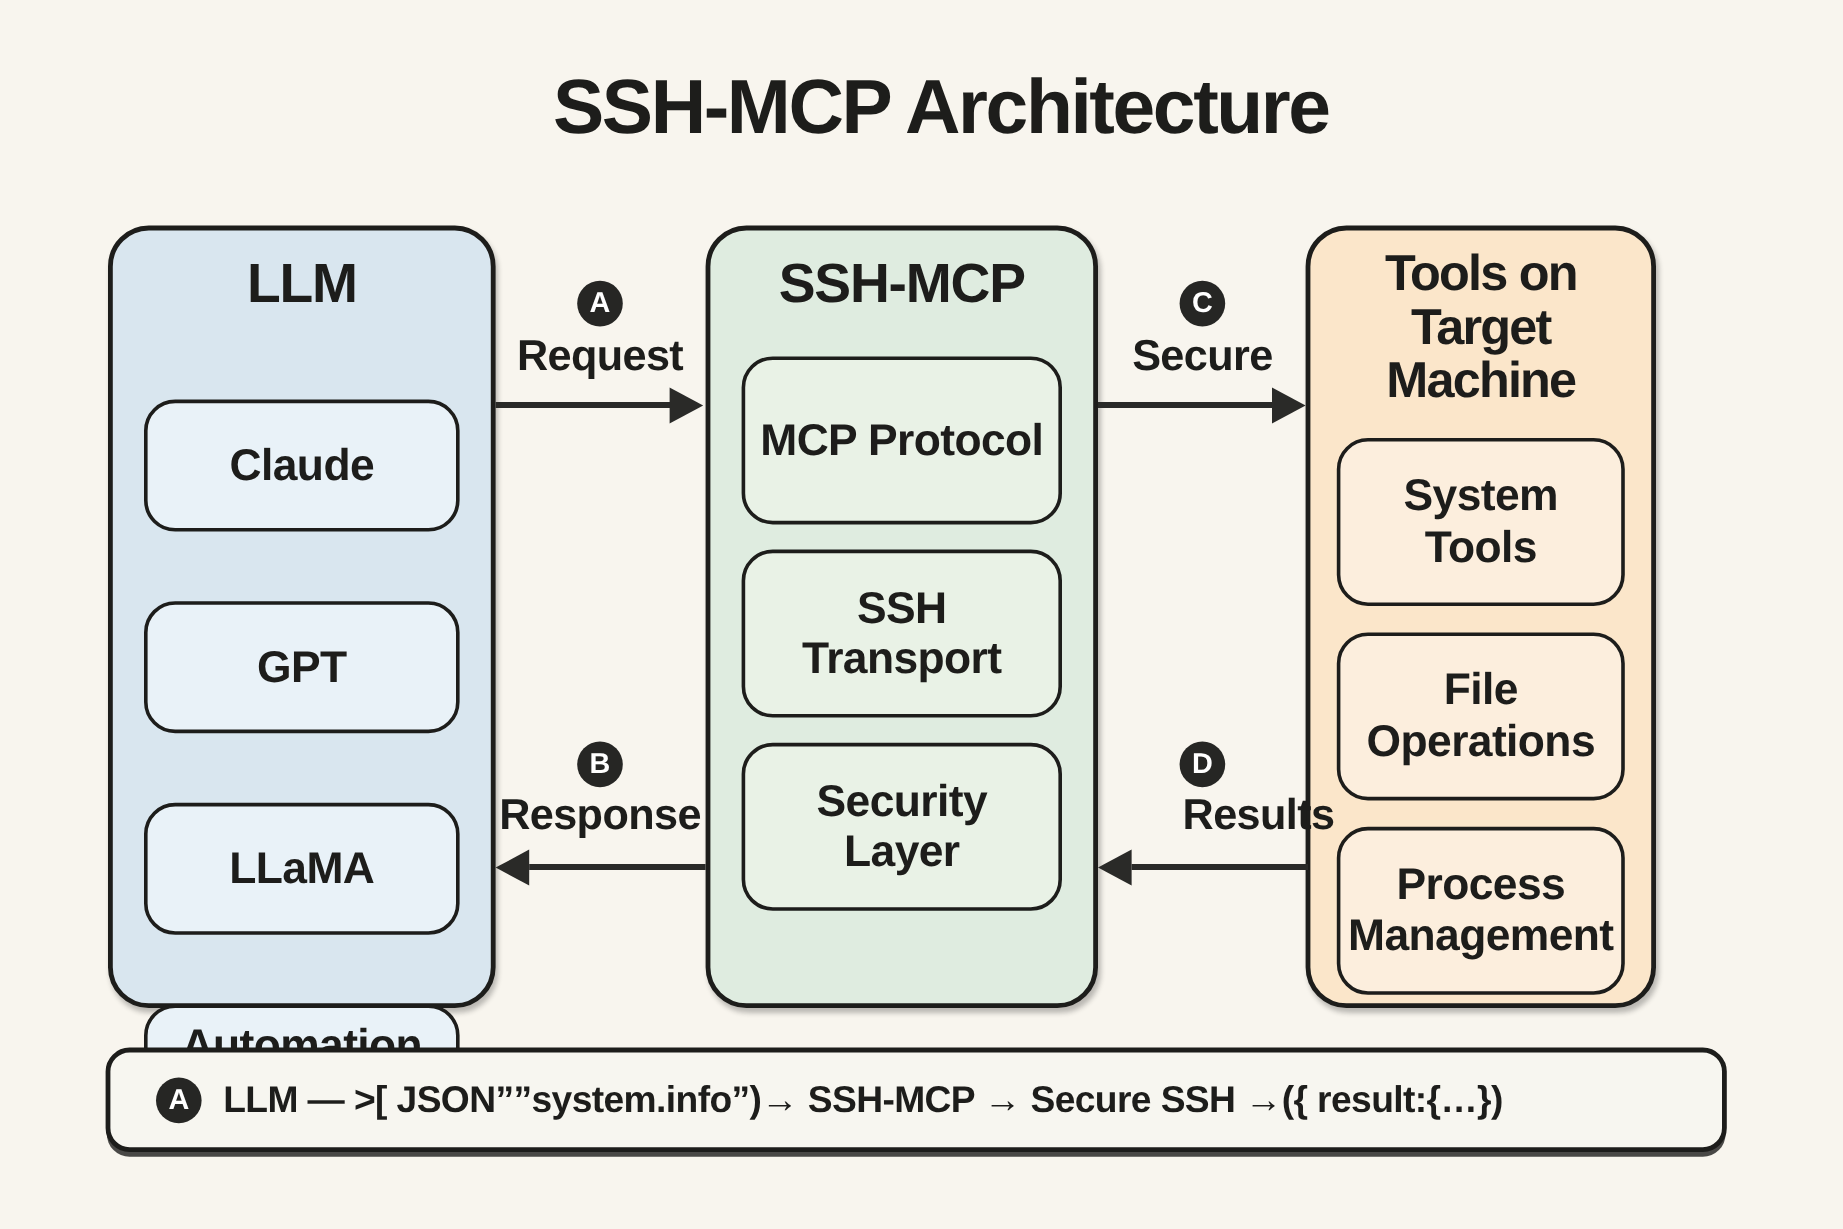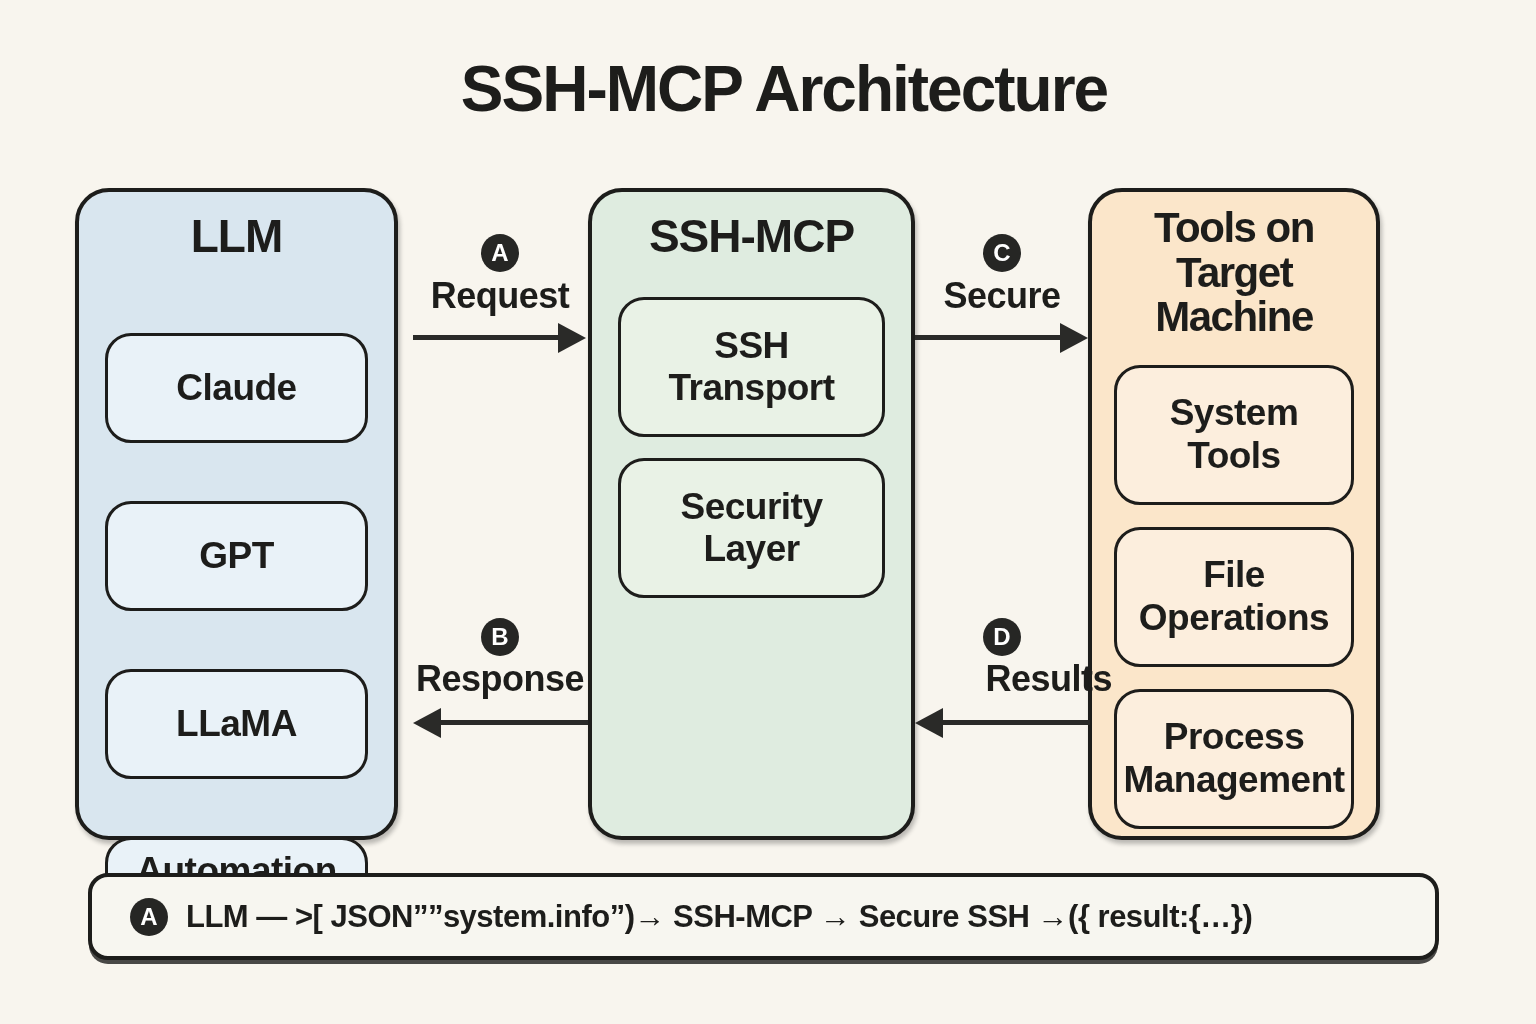--- a/index.html
+++ b/index.html
@@ -25,21 +25,21 @@
     position:absolute;top:52px;left:0;width:100%;
     text-align:center;font-size:64px;font-weight:700;letter-spacing:-2px;padding-left:32px;
   }
 
   .panel{
     position:absolute;top:188px;height:652px;
     border:4px solid var(--border);border-radius:34px;
     box-shadow:2px 4px 4px rgba(30,30,28,0.28);
     display:flex;flex-direction:column;align-items:stretch;
   }
-  .panel-llm{left:75px;width:323px;background:var(--llm_panel);padding:20px 26px 0 26px;}
+  .panel-llm{left:90px;width:323px;background:var(--llm_panel);padding:20px 26px 0 26px;}
   .panel-mcp{left:588px;width:327px;background:var(--mcp_panel);padding:20px 26px 0 26px;}
   .panel-tools{left:1088px;width:292px;background:var(--tools_panel);padding:14px 22px 0 22px;}
 
   .panel-title{
     text-align:center;font-size:46px;font-weight:700;letter-spacing:-1px;
     line-height:1.06;margin-bottom:36px;flex:0 0 auto;
   }
   .panel-tools .panel-title{font-size:42px;letter-spacing:-1.5px;margin-bottom:25px;}
 
   .node-box{
@@ -93,20 +93,21 @@
   <section class="panel panel-llm">
     <div class="panel-title">LLM</div>
     <div class="node-box">Claude</div>
     <div class="node-box">GPT</div>
     <div class="node-box">LLaMA</div>
     <div class="node-box">Automation Tools</div>
   </section>
 
   <section class="panel panel-mcp">
     <div class="panel-title">SSH-MCP</div>
+    <div class="node-box">MCP Protocol</div>
     <div class="node-box">SSH Transport</div>
     <div class="node-box">Security Layer</div>
   </section>
 
   <section class="panel panel-tools">
     <div class="panel-title">Tools on Target Machine</div>
     <div class="node-box">System Tools</div>
     <div class="node-box">File Operations</div>
     <div class="node-box">Process Management</div>
   </section>

